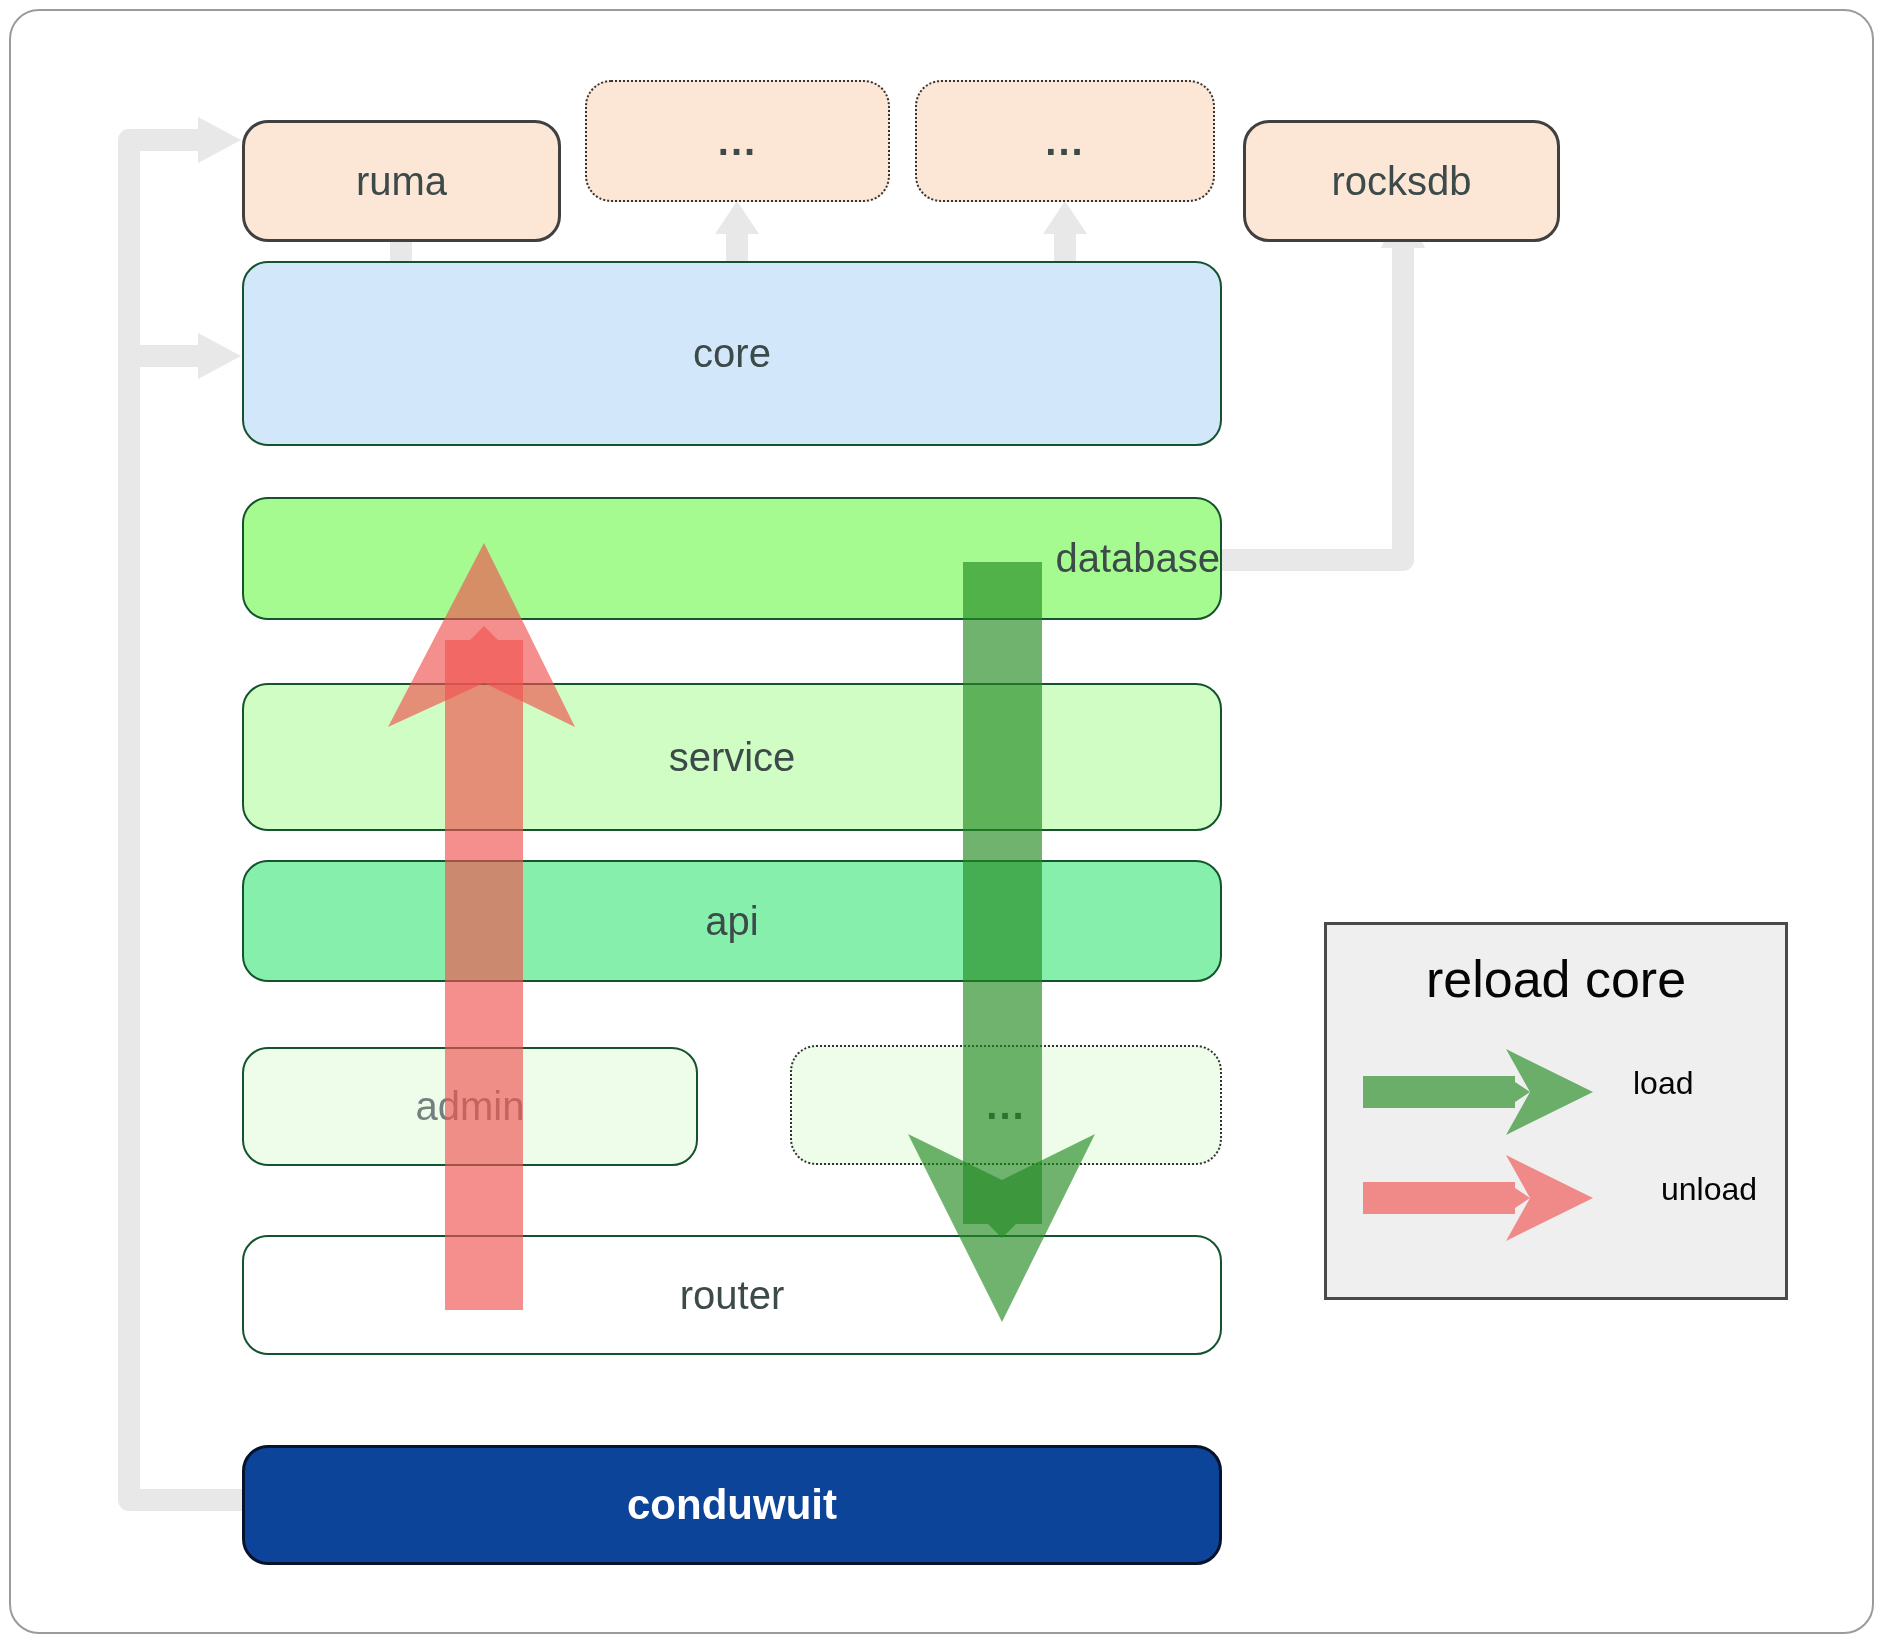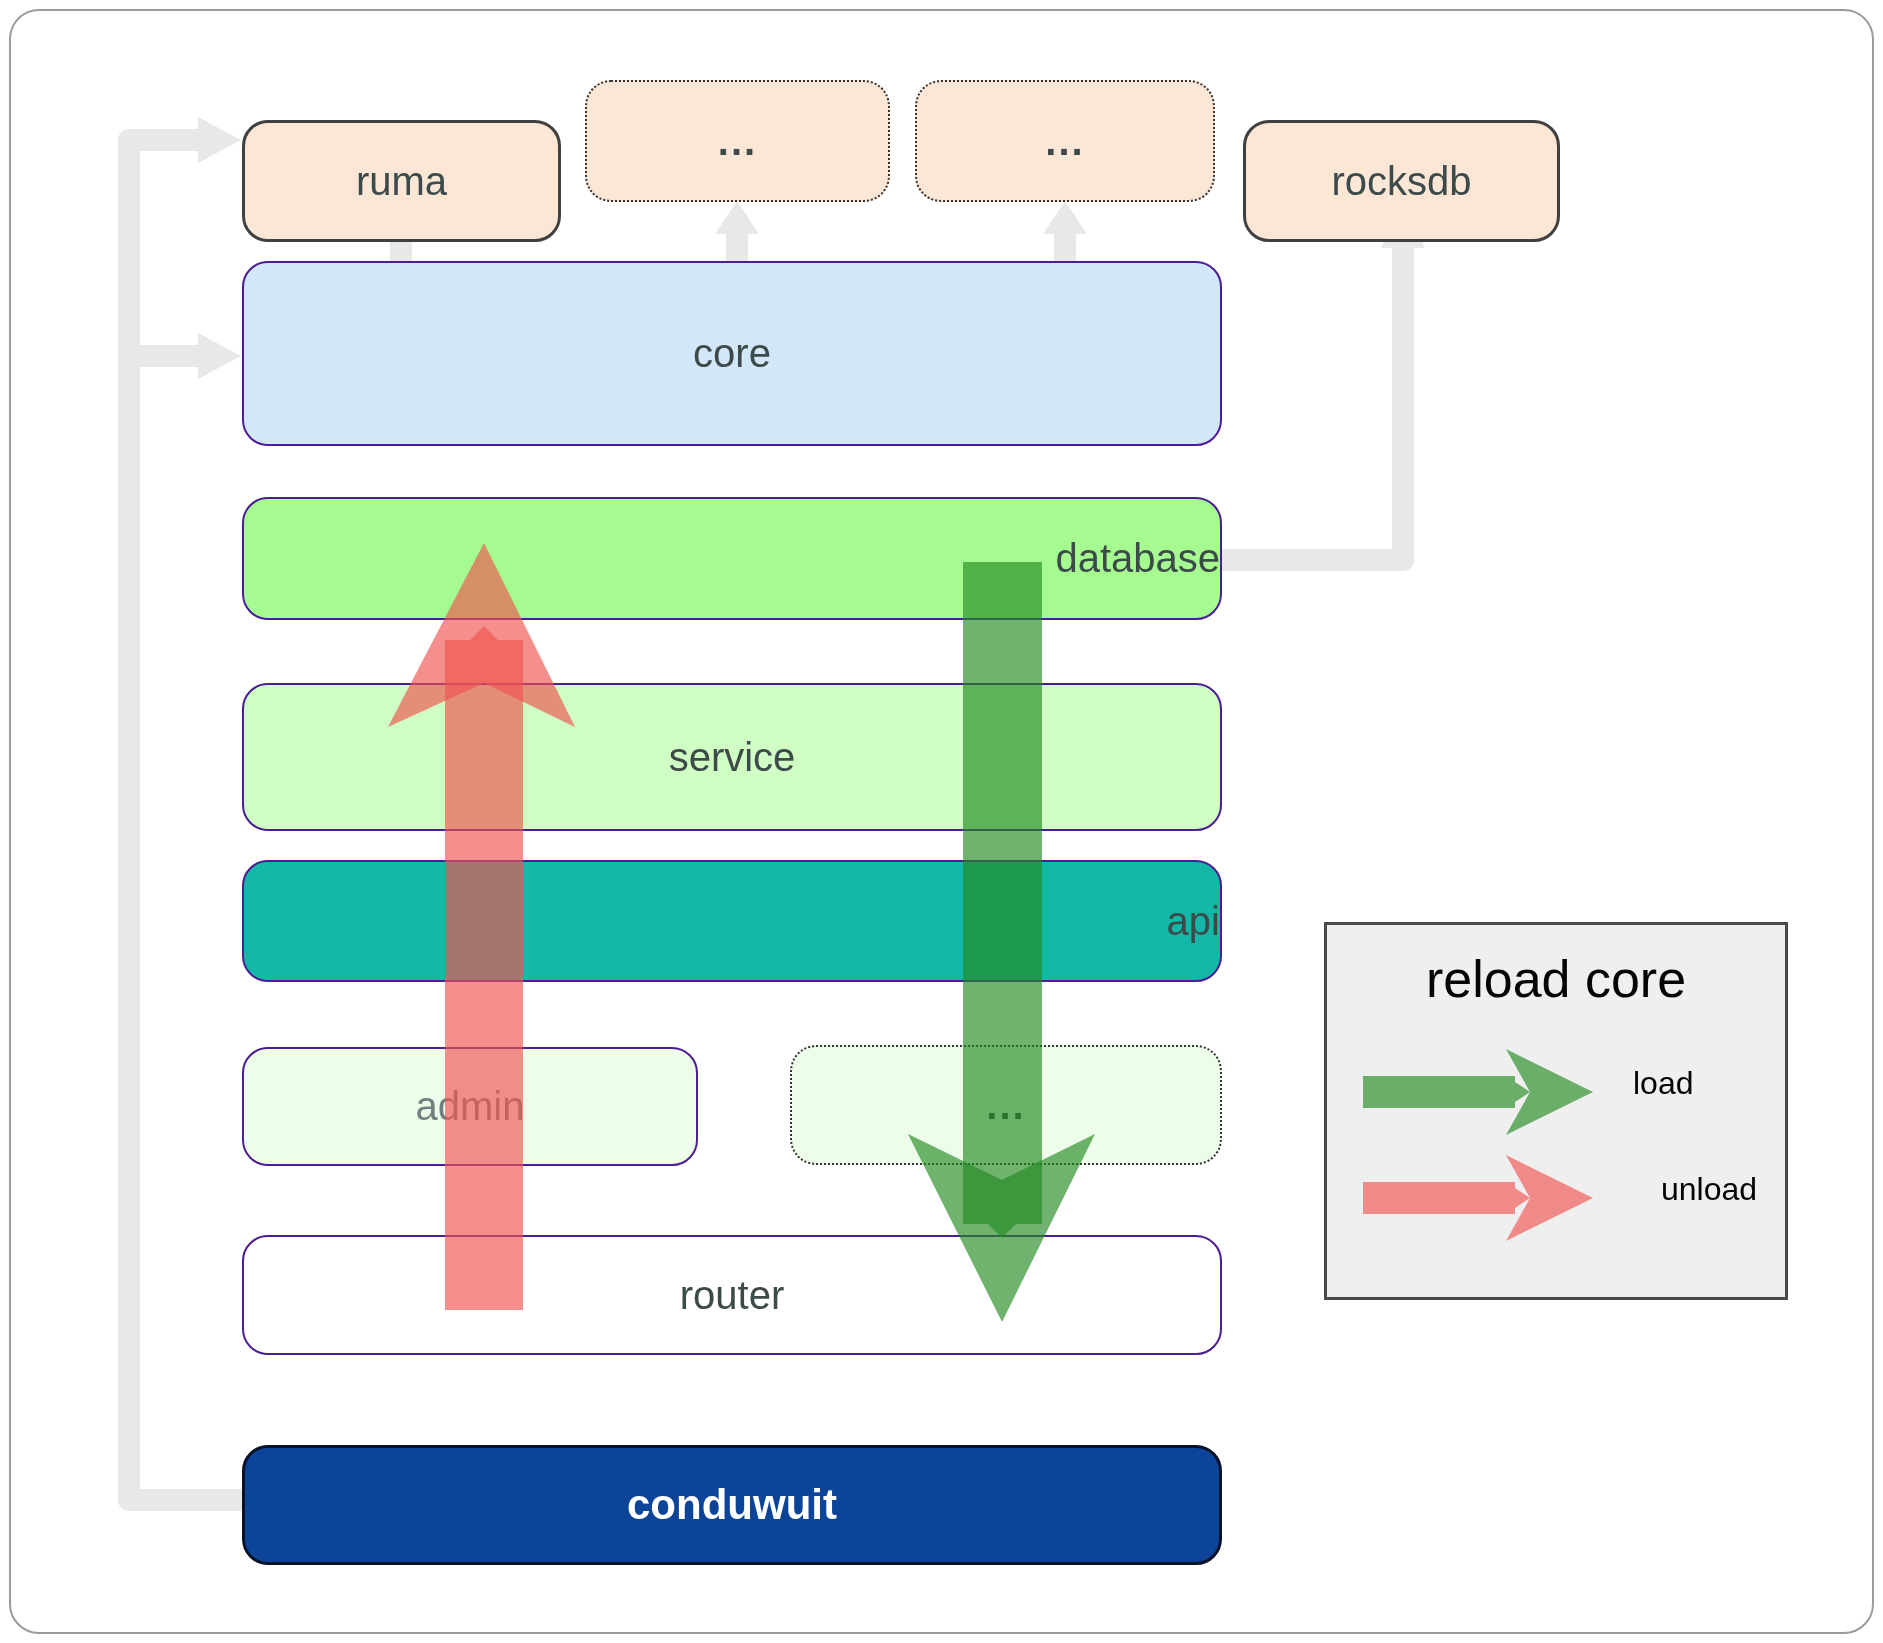--- a/index.html
+++ b/index.html
@@ -5,27 +5,27 @@
   html,body{margin:0;padding:0;background:#ffffff;}
   body{font-family:"Liberation Sans", sans-serif;}
   #canvas{position:relative;width:1883px;height:1643px;background:#ffffff;overflow:hidden;}
   .frame{position:absolute;left:9px;top:9px;right:9px;bottom:9px;border:2px solid #9b9b9b;border-radius:30px;}
   svg.layer{position:absolute;left:0;top:0;pointer-events:none;}
 
   .node{position:absolute;display:flex;align-items:center;justify-content:center;
         font-size:40px;color:#3d4a4a;box-sizing:border-box;border-radius:26px;}
   .solid-dark{border:3px solid #404040;margin-top:40px;}
   .dotted{border:2px dotted #333333;}
-  .solid-gray{border:2px solid #4c1d95;}
+  .solid-gray{border:2px solid #14532d;}
 
   .peach{background:#fce6d6;}
   .blue{background:#d2e7fa;}
   .grn1{background:#a5fb90;}
   .grn2{background:#cffdc3;}
-  .grn3{background:#14b8a6;justify-content:flex-end;}
+  .grn3{background:#86efac;}
   .grn4{background:#eefdea;}
   .white{background:#ffffff;}
   .navy{background:#0c4499;border:3px solid #06132b;color:#ffffff;font-weight:bold;font-size:42px;}
 
   
   .n-ruma    {left:242px; top:80px;  width:319px; height:122px;}
   .n-dots-a  {left:585px; top:80px;  width:305px; height:122px;}
   .n-dots-b  {left:915px; top:80px;  width:300px; height:122px;}
   .n-rocksdb {left:1243px;top:80px;  width:317px; height:122px;}
   .n-core    {left:242px; top:261px; width:980px; height:185px;}

